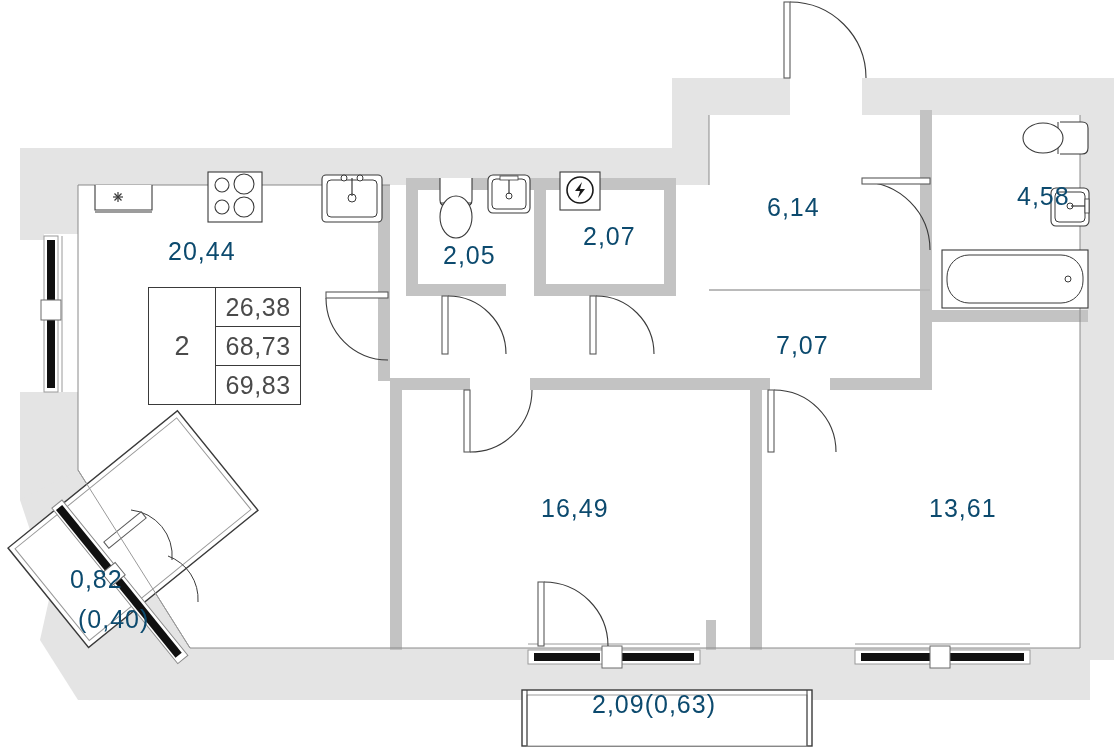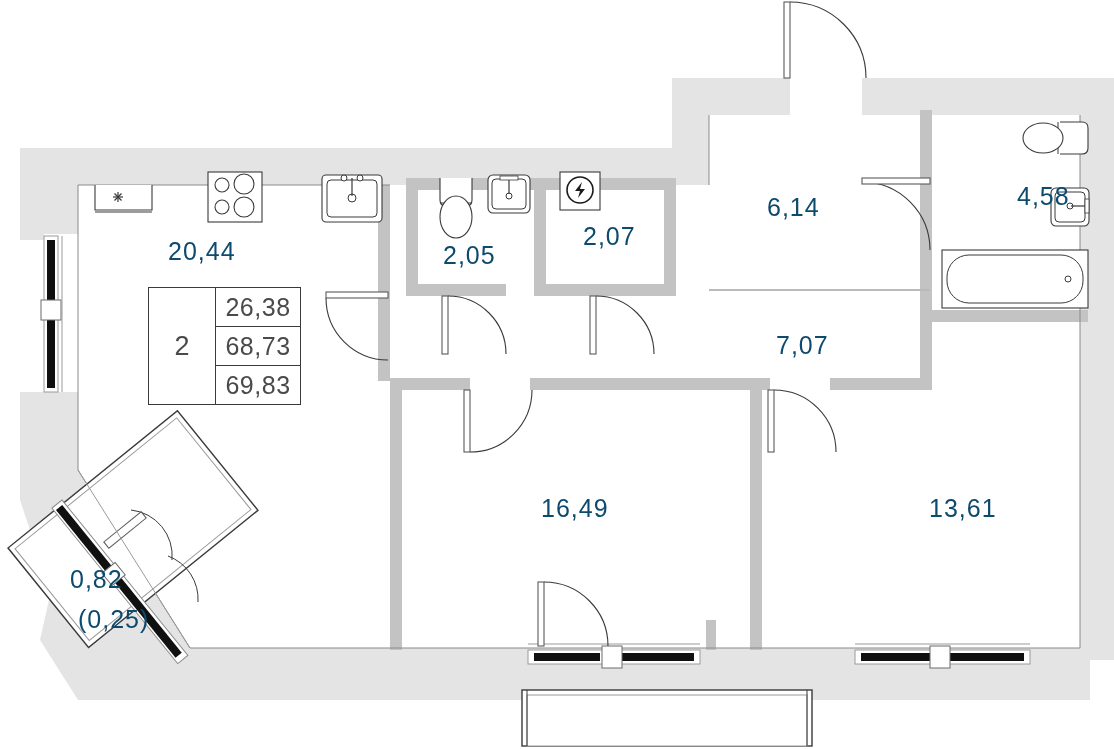--- a/index.html
+++ b/index.html
@@ -257,21 +257,22 @@
 
 <div class="lbl" style="left:168px;top:237px;">20,44</div>
 <div class="lbl" style="left:443px;top:241px;">2,05</div>
 <div class="lbl" style="left:583px;top:222px;text-align:right;">2,07</div>
 <div class="lbl" style="left:767px;top:193px;">6,14</div>
 <div class="lbl" style="left:776px;top:331px;">7,07</div>
 <div class="lbl" style="left:1017px;top:182px;">4,58</div>
 <div class="lbl" style="left:541px;top:494px;">16,49</div>
 <div class="lbl" style="left:901px;top:494px;margin-left:28px;">13,61</div>
 <div class="lbl" style="left:70px;top:565px;">0,82</div>
-<div class="lbl" style="left:78px;top:605px;">(0,25)</div>
+<div class="lbl" style="left:78px;top:605px;">(0,40)</div>
+<div class="lbl" style="left:592px;top:690px;">2,09(0,63)</div>
 
 <div class="tbl" style="left:148px;top:287px;height:116px;">
   <div class="c1">2</div>
   <div class="c2">
     <div>26,38</div>
     <div>68,73</div>
     <div>69,83</div>
   </div>
 </div>
 

